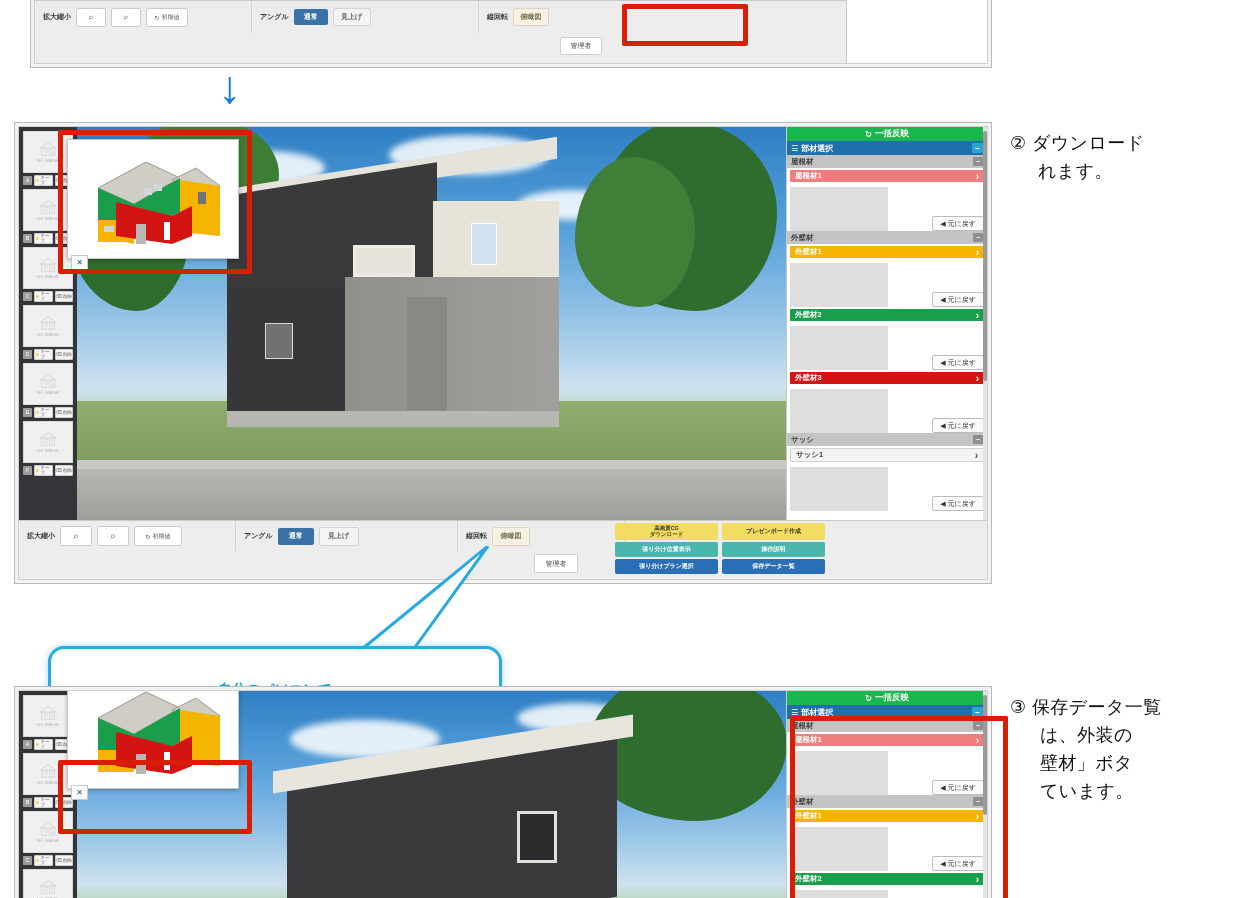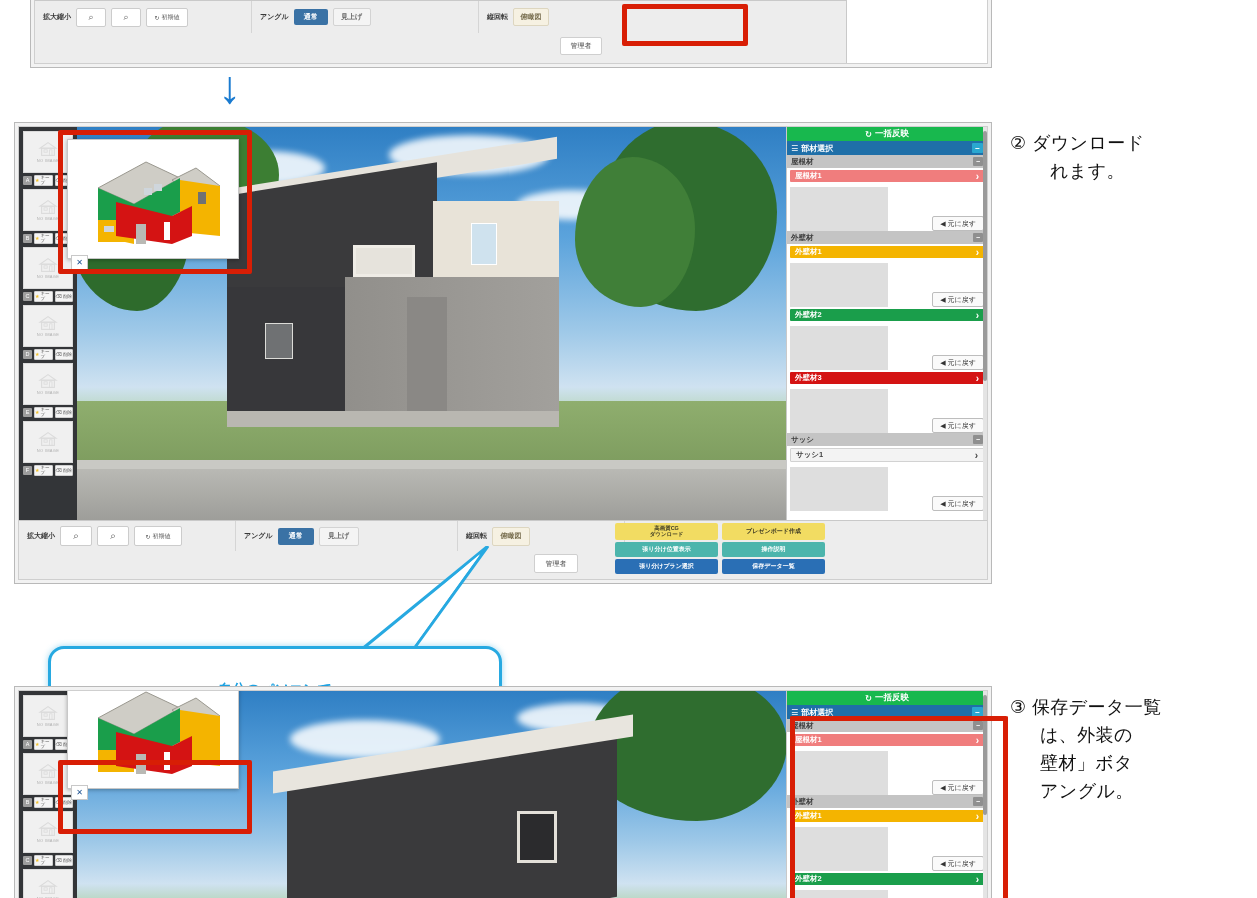--- a/index.html
+++ b/index.html
@@ -563,22 +563,22 @@
     </div>
     <span class="popup-close" style="left:52px;top:94px;width:15px;height:13px;font-size:8px;">✕</span>
   </div>
 </div>
 <div class="redbox thick" style="left:58px;top:760px;width:184px;height:64px;"></div>
 <div class="redbox thick" style="left:790px;top:716px;width:208px;height:182px;border-bottom:none;"></div>
 
 <div class="note" style="left:1010px;top:130px;width:250px;">
   <span class="note-num" style="position:static;">②</span>
   <span>ダウンロード</span><br>
-  <span style="margin-left:40px;">れます。</span>
+  <span style="margin-left:28px;">れます。</span>
 </div>
 
 <div class="note" style="left:1010px;top:694px;width:250px;">
   <span class="note-num" style="position:static;">③</span>
   <span>保存データ一覧</span><br>
   <span style="margin-left:30px;">は、外装の</span><br>
   <span style="margin-left:30px;">壁材」ボタ</span><br>
-  <span style="margin-left:30px;">アングル。</span>
+  <span style="margin-left:30px;">ています。</span>
 </div>
 
 </body></html>

